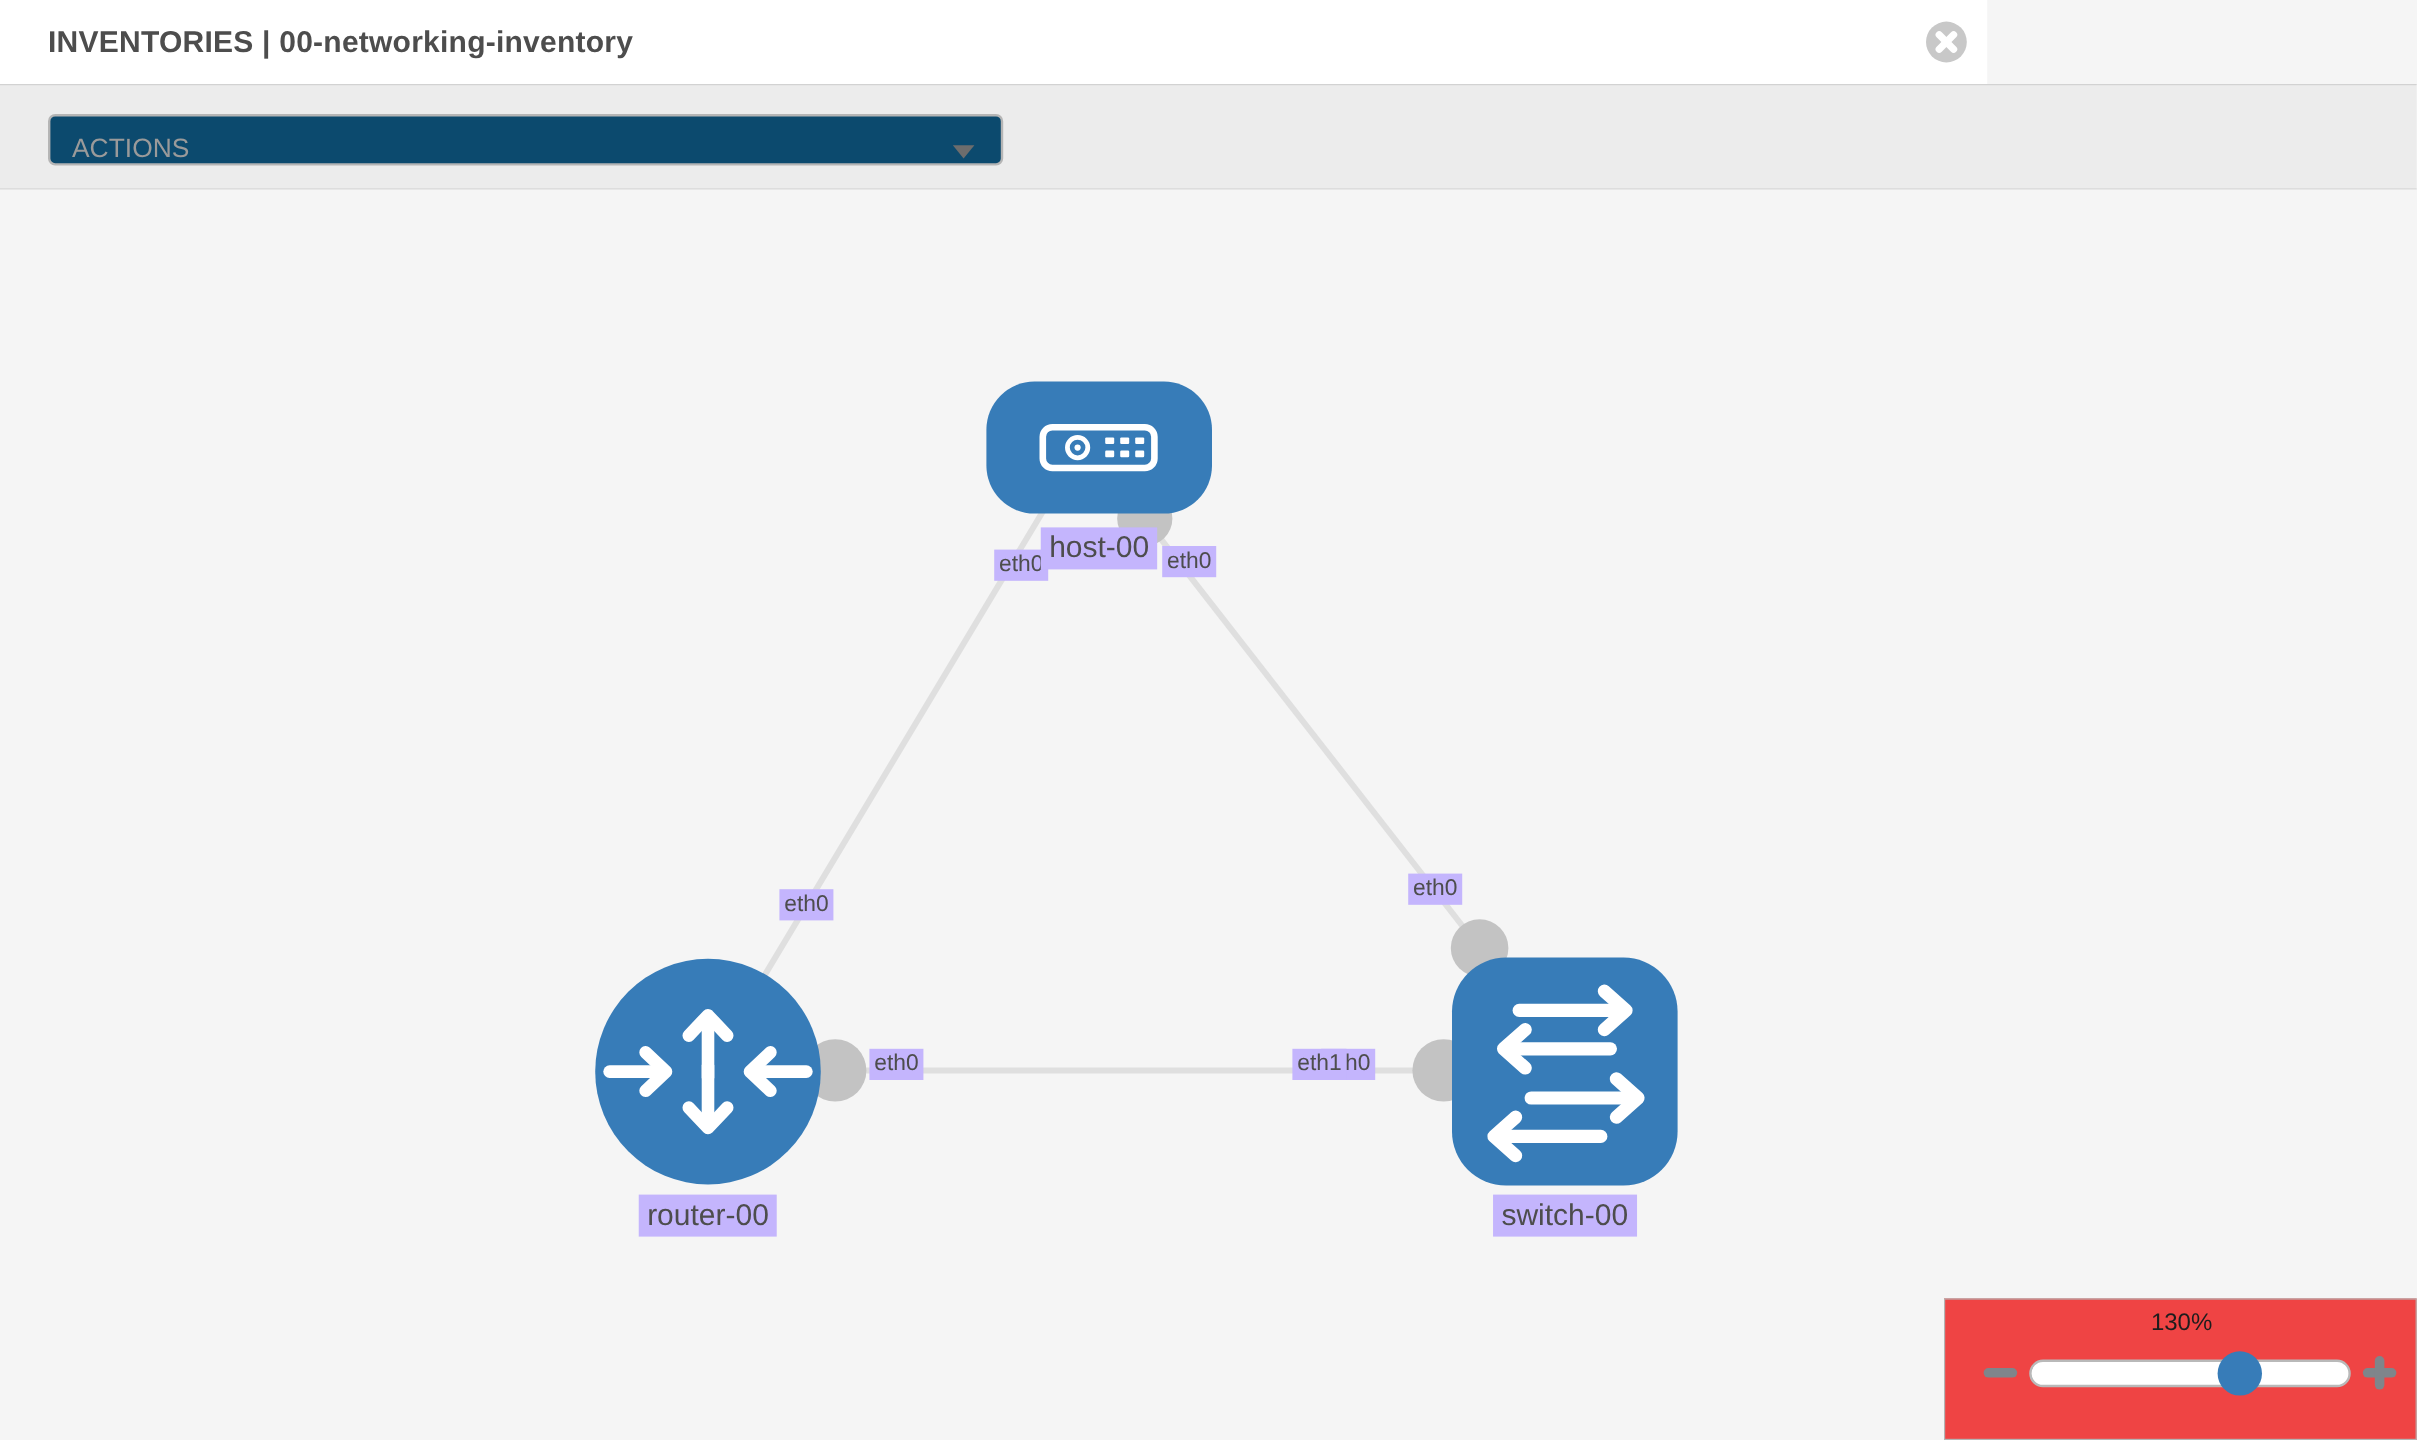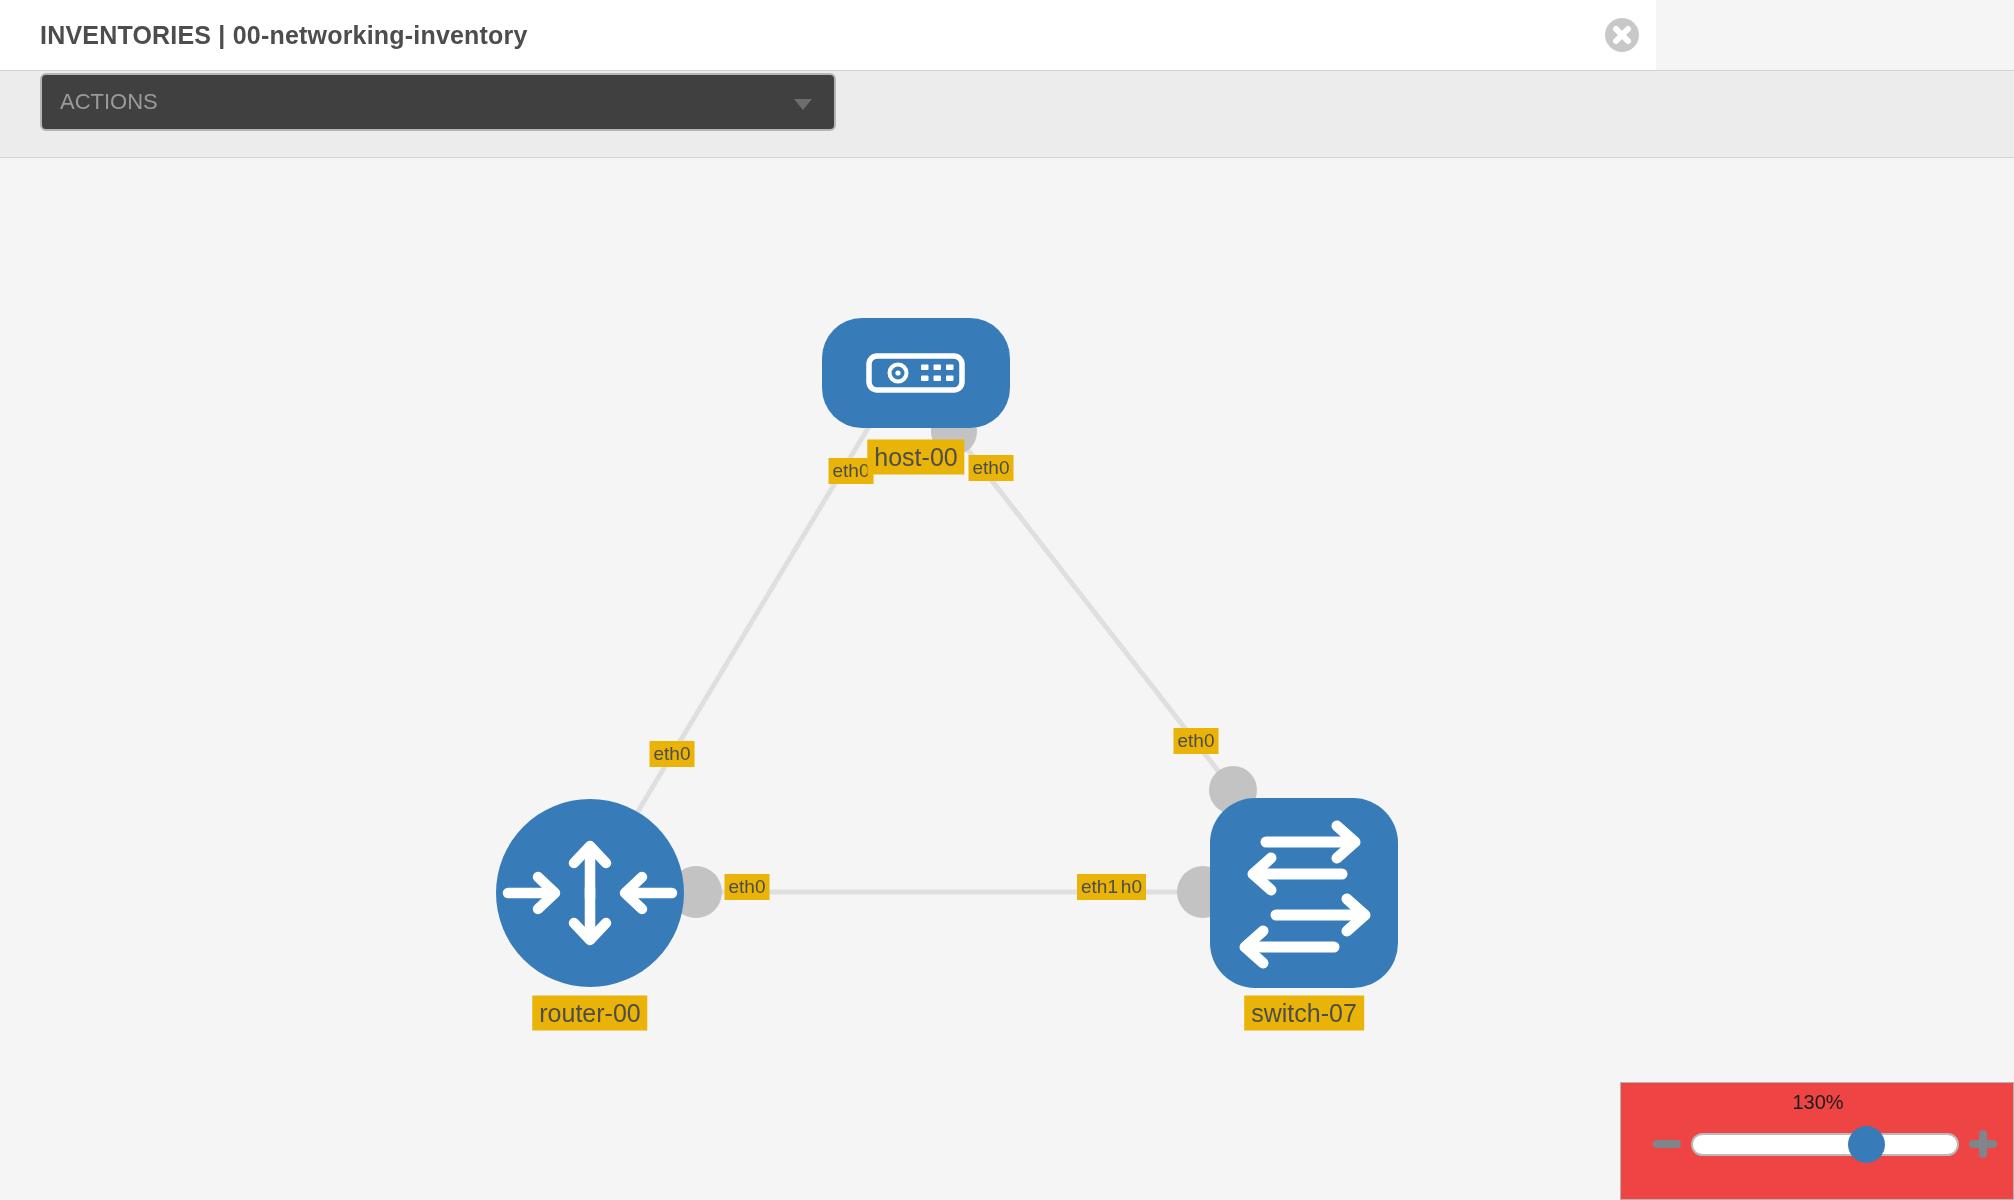--- a/index.html
+++ b/index.html
@@ -10,38 +10,38 @@
   .header { position:absolute; left:0; top:0; width:1656px; height:70px; background:#ffffff; }
   .header-title { position:absolute; left:40px; top:0; height:70px; line-height:70px;
                   font-size:25px; font-weight:bold; color:#4d4d4d; letter-spacing:.2px; }
   .close-btn { position:absolute; right:17px; top:18px; width:34px; height:34px; border-radius:50%;
                background:#c8c8c8; cursor:pointer; }
   .close-btn svg { position:absolute; left:0; top:0; }
 
   
   .toolbar { position:absolute; left:0; top:70px; width:2014px; height:88px; background:#ececec;
              border-top:1px solid #d2d2d2; border-bottom:1px solid #d2d2d2; }
-  .select-box { position:absolute; top:2px; height:58px; background:#404040;
+  .select-box { position:absolute; top:24px; height:43px; background:#0c4a6e;
                 border:2px solid #b5b5b5; border-radius:6px; cursor:pointer; }
   .select-box .select-label { position:absolute; left:18px; top:0; line-height:54px;
                               font-size:22px; color:#9a9a9a; }
   .caret { position:absolute; right:22px; top:24px; width:0; height:0;
            border-left:9px solid transparent; border-right:9px solid transparent;
            border-top:11px solid #6d6d6d; }
   .actions-select { left:40px; width:796px; }
   .search-select  { left:1183px; width:798px; }
   .tool-icon { position:absolute; top:96px; width:40px; height:40px; cursor:pointer; }
   .tool-wrench { left:1047px; }
   .tool-key    { left:1115px; }
 
   
   .canvas { position:absolute; left:0; top:158px; width:2014px; height:1042px; background:#f5f5f5; }
   .graph-svg { position:absolute; left:0; top:0; }
 
-  .graph-label { position:absolute; background:#eab308; color:#4d4d4d; white-space:nowrap; }
+  .graph-label { position:absolute; background:#c4b5fd; color:#4d4d4d; white-space:nowrap; }
   .node-label  { font-size:25px; padding:3px 7px; transform:translate(-50%,-50%); }
   .iface-label { font-size:19px; padding:2px 4px; transform:translate(-50%,-50%); }
   .iface-label.anchored { transform:translate(0,-50%); }
 
   
   .zoom-panel { position:absolute; left:1620px; top:1082px; width:394px; height:118px;
                 background:#ef4444; border:1px solid #b3b3b3; }
   .zoom-level { position:absolute; left:0; top:8px; width:394px; text-align:center;
                 font-size:20px; color:#1d1d1d; }
   .zoom-minus { position:absolute; left:32px; top:57px; width:28px; height:8px;
@@ -150,21 +150,21 @@
   <div class="graph-label iface-label" style="left:851px;  top:313px;">eth0</div>
   <div class="graph-label iface-label" style="left:672px;  top:596px;">eth0</div>
   <div class="graph-label iface-label" style="left:991px;  top:310px;">eth0</div>
   <div class="graph-label iface-label" style="left:1196px; top:583px;">eth0</div>
   <div class="graph-label iface-label" style="left:747px;  top:729px;">eth0</div>
   <div class="graph-label iface-label anchored" style="left:1101px; top:729px;">eth0</div>
   <div class="graph-label iface-label anchored" style="left:1077px; top:729px;">eth1</div>
 
   <div class="graph-label node-label" style="left:916px;  top:299px;">host-00</div>
   <div class="graph-label node-label" style="left:590px;  top:855px;">router-00</div>
-  <div class="graph-label node-label" style="left:1304px; top:855px;">switch-07</div>
+  <div class="graph-label node-label" style="left:1304px; top:855px;">switch-00</div>
 </div>
 
 <div class="zoom-panel">
   <div class="zoom-level">130%</div>
   <div class="zoom-minus"></div>
   <div class="zoom-track">
     <div class="zoom-knob"></div>
   </div>
   <div class="zoom-plus">
     <div class="h"></div>

